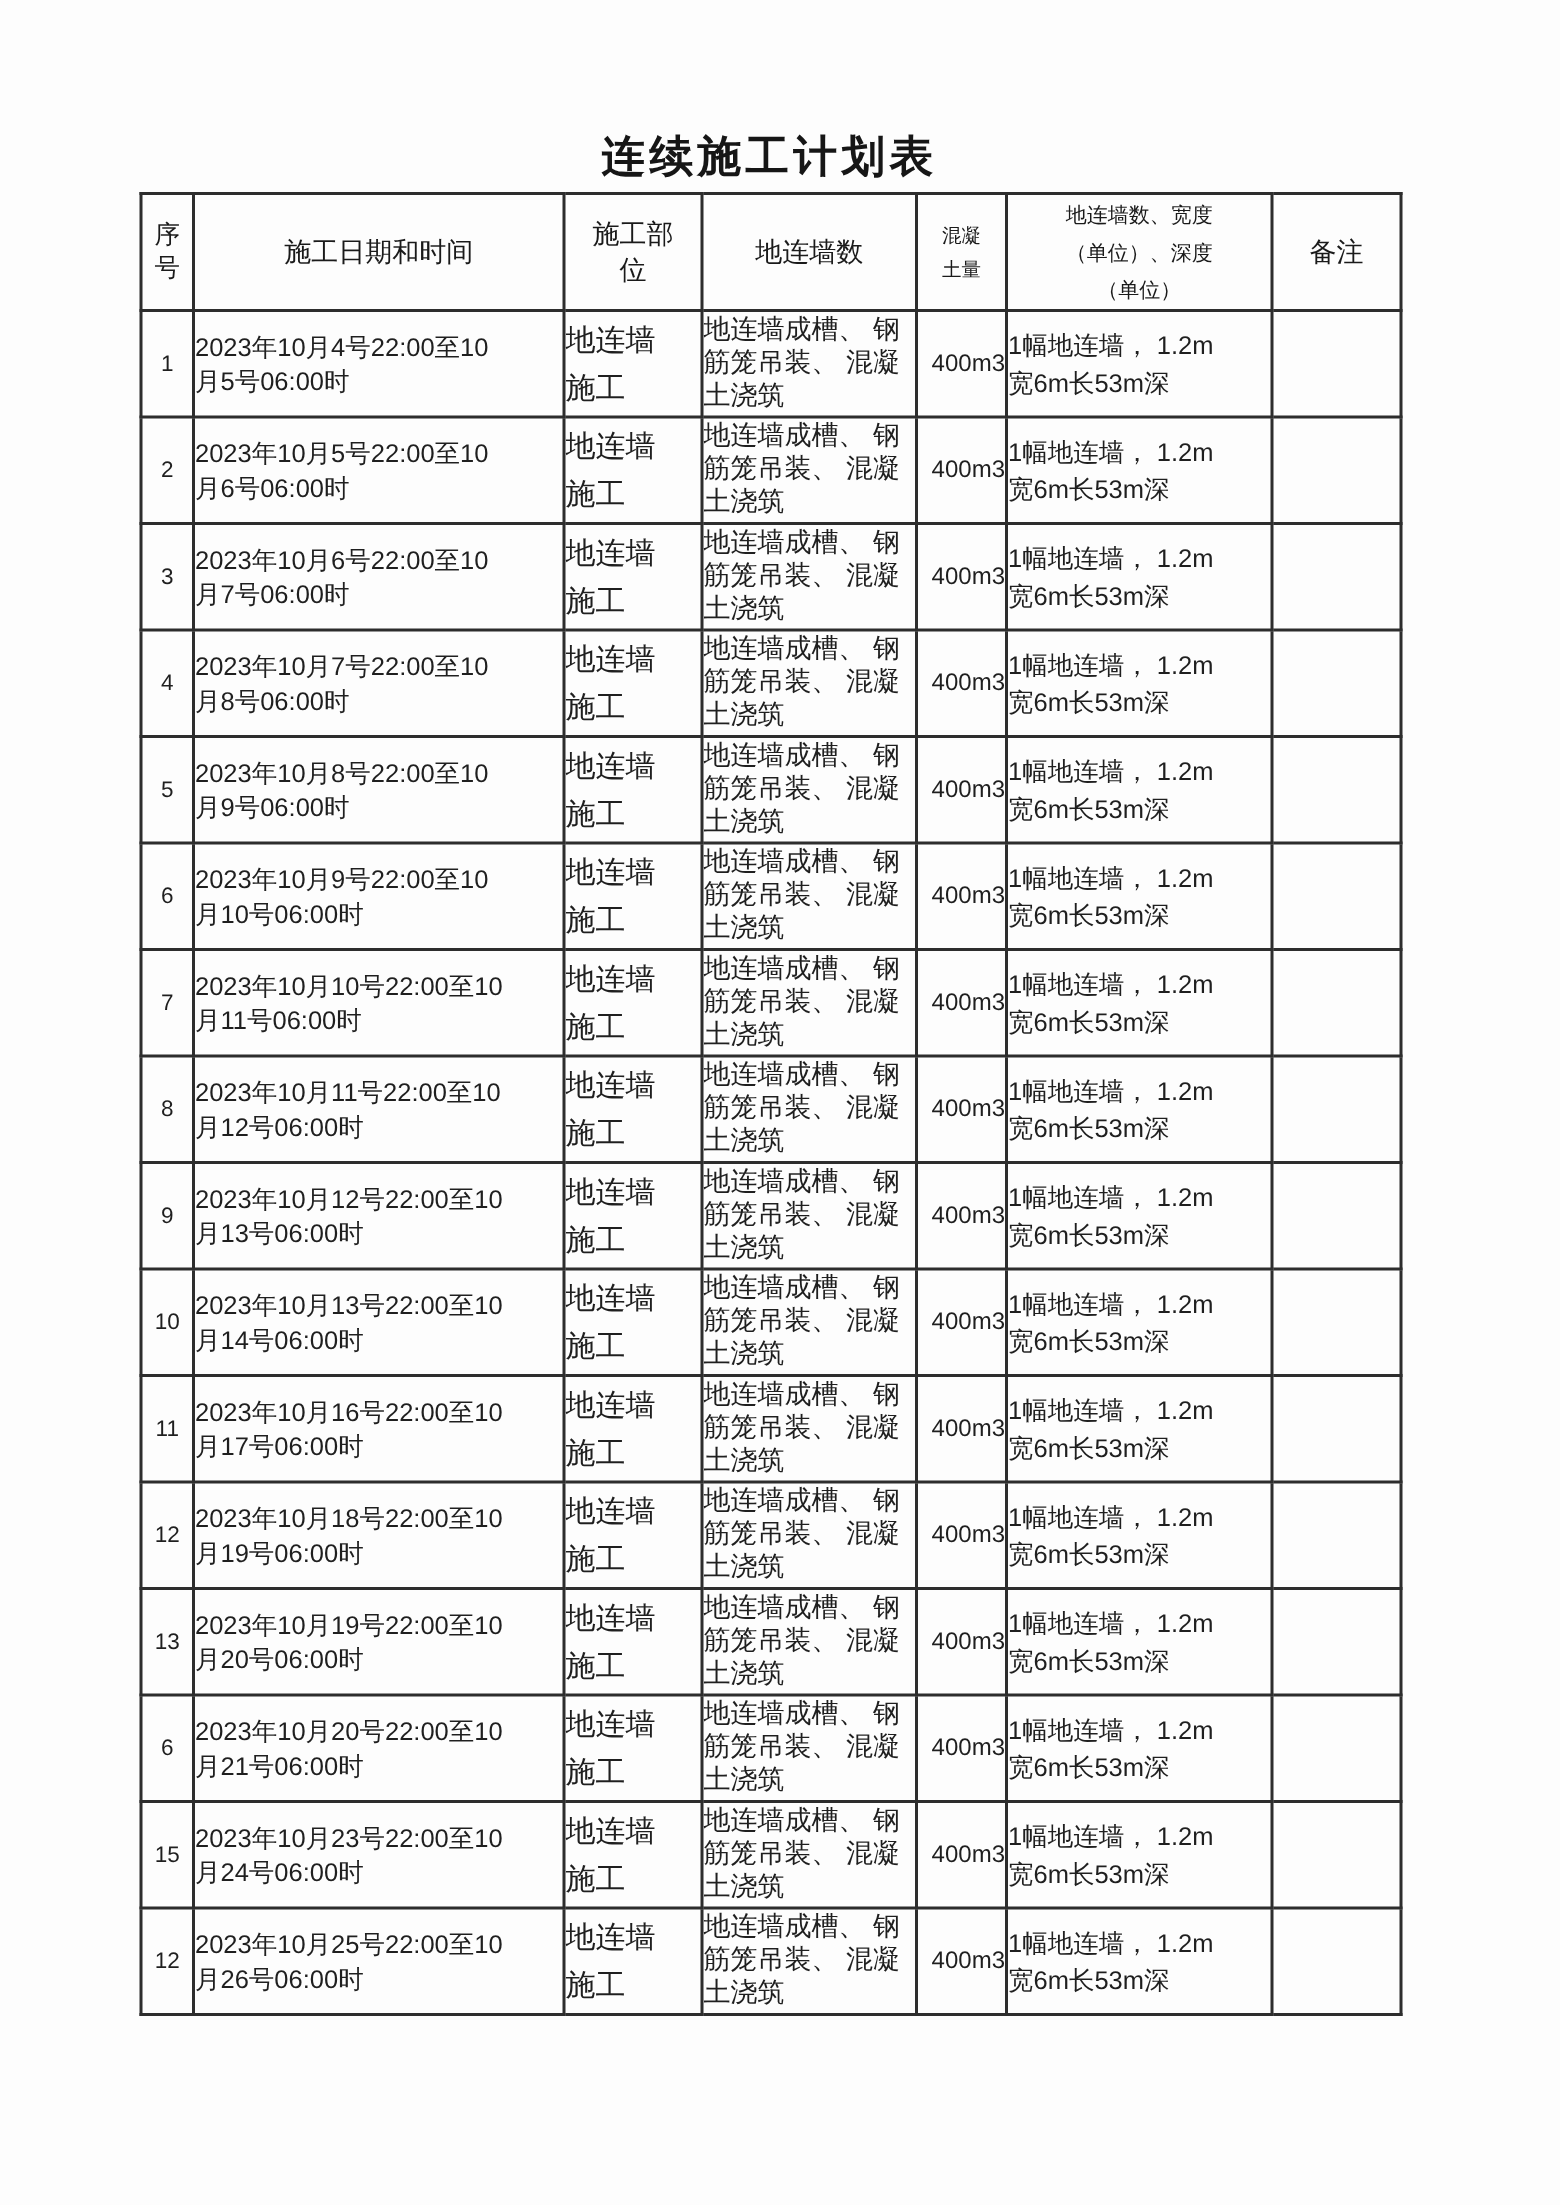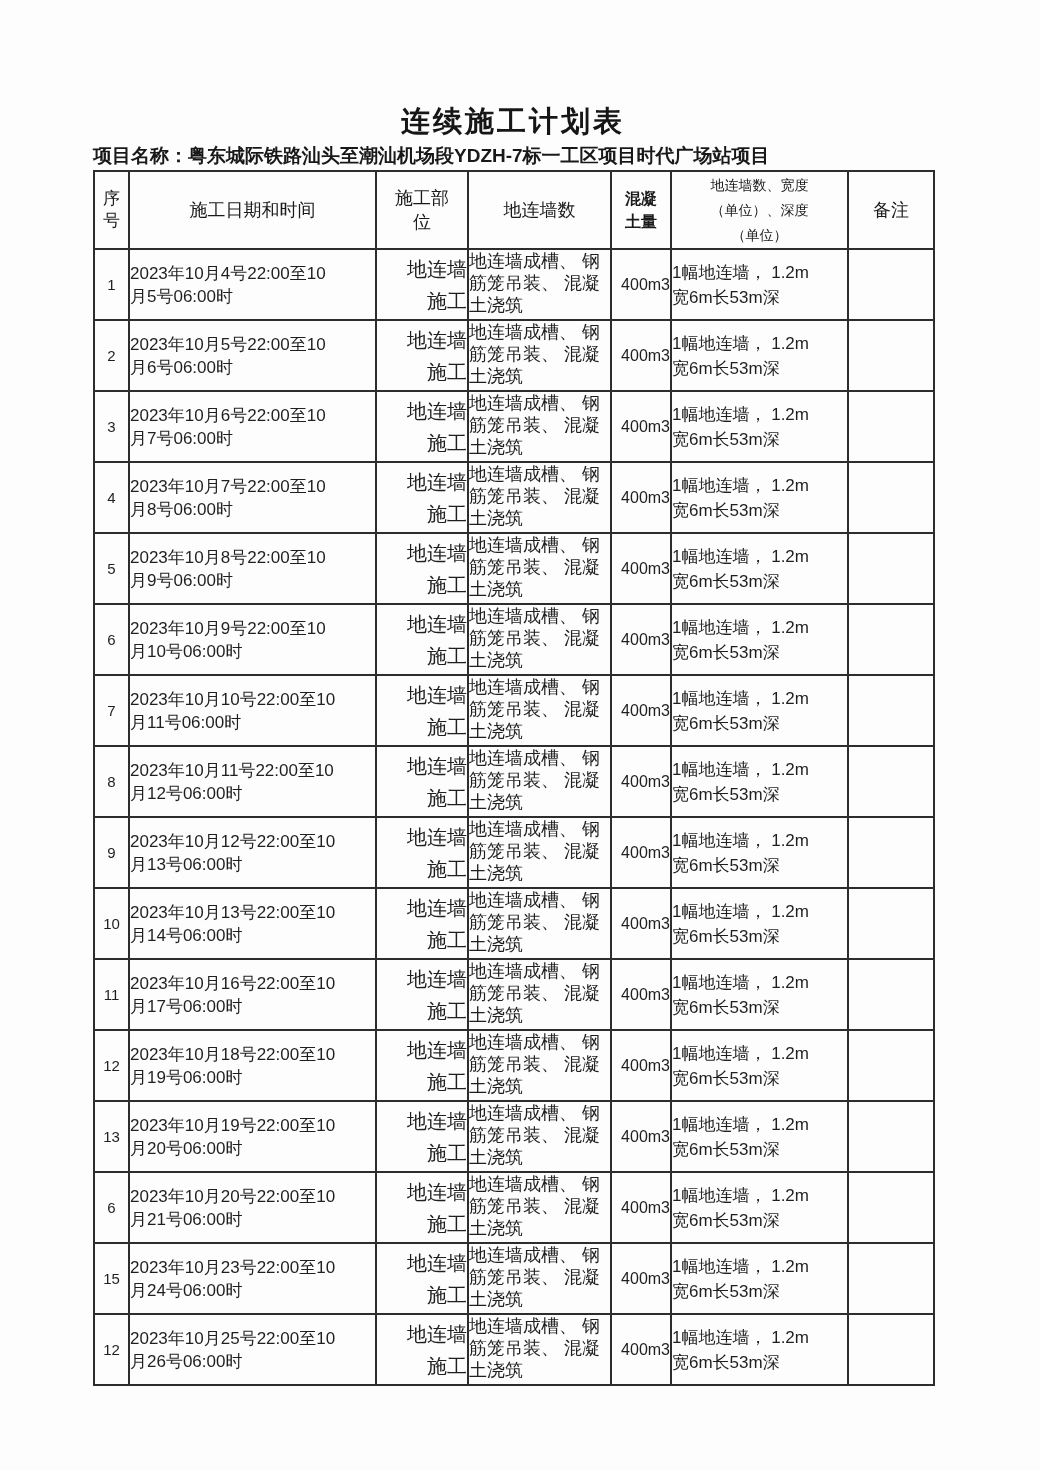--- a/index.html
+++ b/index.html
@@ -11,21 +11,21 @@
     height: 1470px;
     background: #fdfdfd;
     font-family: "Liberation Sans", sans-serif;
     color: #1f1f1f;
     position: relative;
     overflow: hidden;
   }
   .content {
     position: absolute;
     left: 93px;
-    top: 100px;
+    top: 84px;
     width: 840px;
   }
   .doc-title {
     text-align: center;
     font-size: 29px;
     font-weight: bold;
     letter-spacing: 3px;
     line-height: 42px;
     color: #161616;
   }
@@ -54,37 +54,37 @@
   tbody tr { height: 71px; }
   th {
     font-weight: normal;
     font-size: 18px;
     line-height: 24px;
     text-align: center;
     vertical-align: middle;
     color: #1a1a1a;
   }
   th.h-no { font-size: 17px; line-height: 22px; }
-  th.h-conc { font-size: 16px; line-height: 23px; font-weight: bold; }
+  th.h-conc { font-size: 13px; line-height: 23px; }
   th.h-wall { font-size: 14px; line-height: 25px; margin-left: 12px; }
   td.c-no {
     font-size: 15px;
     text-align: center;
     vertical-align: middle;
   }
   td.c-date {
     font-size: 17px;
     line-height: 23px;
     padding: 0 2px 0 5px;
     vertical-align: middle;
   }
   td.c-loc {
     font-size: 20px;
     line-height: 32px;
-    text-align: right;
+    text-align: left;
     vertical-align: middle;
   }
   td.c-proc {
     font-size: 18px;
     line-height: 22px;
     padding: 3px 1px 0 5px;
     vertical-align: top;
   }
   td.c-conc {
     font-size: 16px;
@@ -100,21 +100,20 @@
   }
   td.c-remark {
     vertical-align: middle;
   }
 </style>
 </head>
 <body>
 
 <div class="content">
   <div class="doc-title">连续施工计划表</div>
-  <div class="project-line"><span>项目名称：</span><span>粤东城际铁路汕头至潮汕机场段YDZH-7标一工区项目时代广场站项目</span></div>
 
   <table class="plan">
     <colgroup>
       <col style="width:35px">
       <col style="width:247px">
       <col style="width:92px">
       <col style="width:143px">
       <col style="width:60px">
       <col style="width:177px">
       <col style="width:86px">

